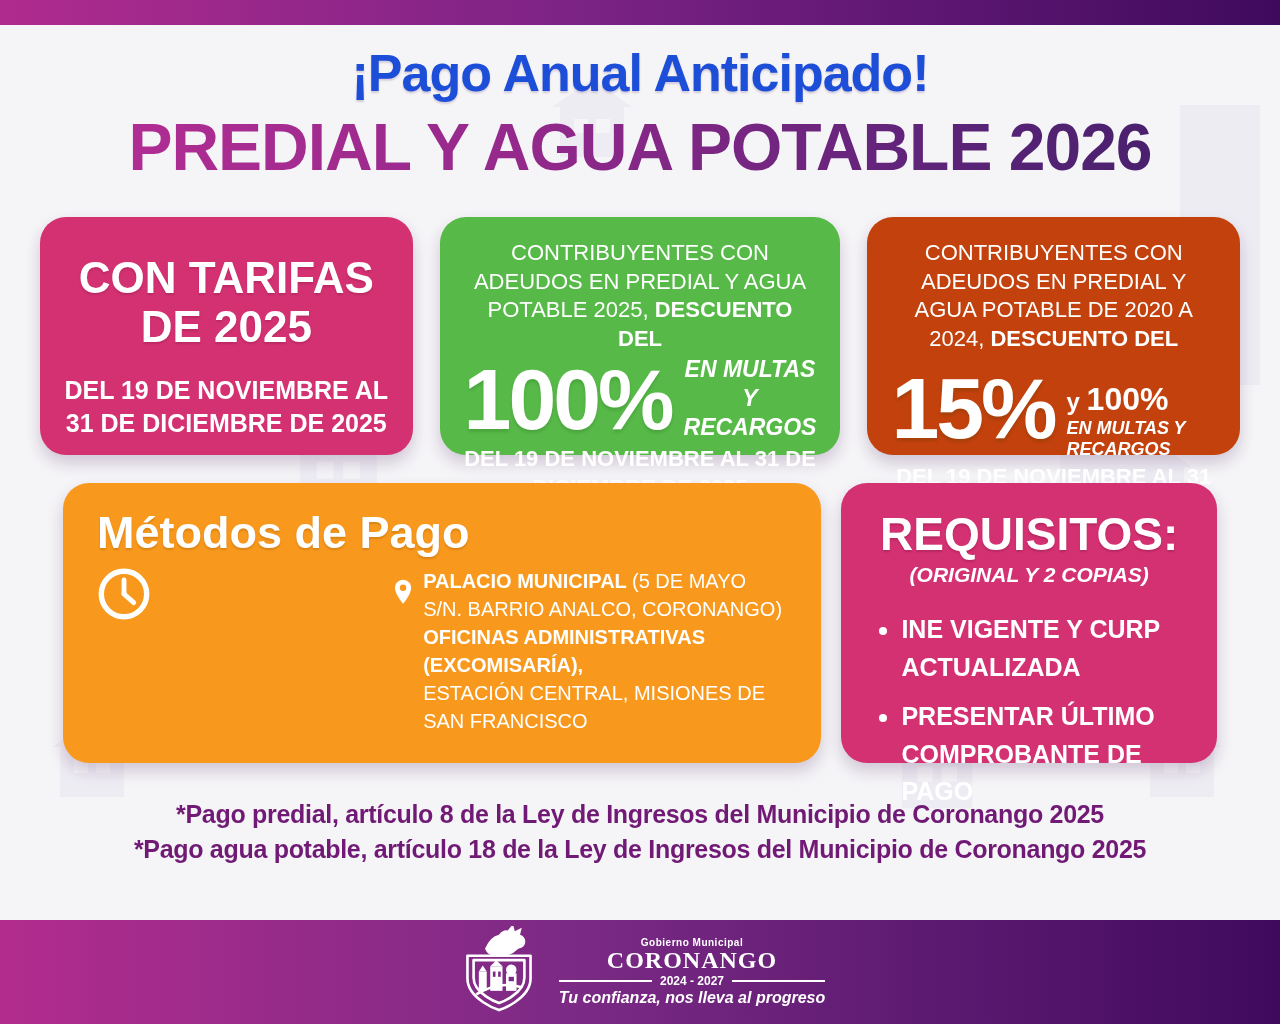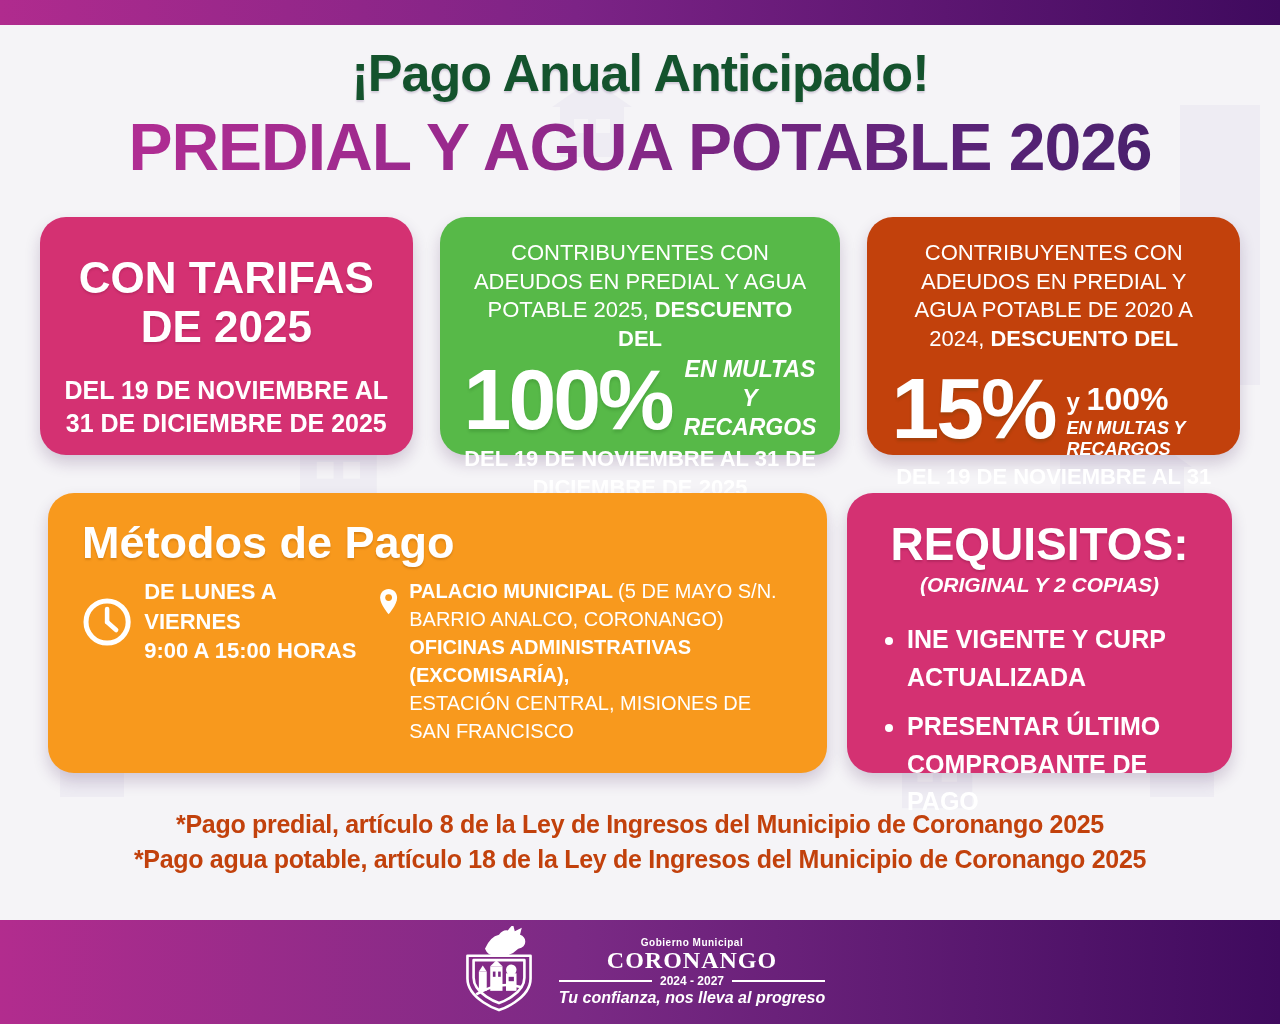--- a/index.html
+++ b/index.html
@@ -7,21 +7,21 @@
     font-family:"Liberation Sans", sans-serif; background:#f5f4f7; }
 
   .top-bar { height:25px; width:100%;
     background:linear-gradient(90deg,#b02b8e 0%,#7c2386 45%,#3f0a5e 100%); }
 
   .main { position:relative; height:895px; width:100%; background:#f5f4f7; }
   .watermark { position:absolute; inset:0; opacity:.75; }
   .content { position:relative; z-index:2; height:100%; }
 
   .title1 { text-align:center; padding-top:18px; font-size:52px; font-weight:800;
-    color:#14532d; letter-spacing:-1px; text-shadow:0 2px 2px rgba(60,20,90,.18); }
+    color:#1d4ed8; letter-spacing:-1px; text-shadow:0 2px 2px rgba(60,20,90,.18); }
   .title2 { text-align:center; margin-top:6px; font-size:66px; font-weight:800;
     letter-spacing:-1px;
     background:linear-gradient(90deg,#b92e95 0%,#95298c 40%,#5a2378 75%,#3f1f66 100%);
     -webkit-background-clip:text; background-clip:text; color:transparent; }
 
   .row1 { display:flex; gap:27px; padding:32px 40px 0; }
   .card { border-radius:26px; color:#fff;
     box-shadow:0 8px 16px rgba(60,20,80,.20); }
   .card-pink  { background:#d43172; }
   .card-green { background:#57b948; }
@@ -43,42 +43,42 @@
   .pct-big { font-size:86px; font-weight:800; letter-spacing:-3px; line-height:1;
     text-shadow:0 3px 3px rgba(0,60,0,.15); }
   .pct-note { font-style:italic; font-weight:800; font-size:23px; line-height:1.25;
     max-width:160px; text-align:center; }
   .pct-side { text-align:left;margin-top:26px; }
   .pct-side .y-line { font-size:24px; font-weight:700; }
   .pct-side .y-line b { font-size:32px; font-weight:800; }
   .pct-note-sm { font-style:italic; font-weight:800; font-size:18px; }
   .card-dates { font-size:22px; line-height:1.35; }
 
-  .row2 { display:flex; gap:20px; padding:0 48px; margin-top:38px; }
+  .row2 { display:flex; gap:20px; padding:0 63px; margin-top:28px; }
   .card-orange { width:790px; height:280px; padding:24px 34px; text-align:left; }
   .metodos-title { font-size:45px; font-weight:800; letter-spacing:0;
     text-shadow:0 2px 2px rgba(150,80,0,.3); }
   .metodos-lines { margin-top:12px; font-size:21px; font-weight:700; line-height:2.0; }
   .office-row { display:flex; align-items:flex-start; margin-top:8px; gap:16px; }
   .sched { display:flex; align-items:center; gap:12px; min-width:280px; }
   .sched-text { font-size:22px; font-weight:800; line-height:1.35; }
   .loc { display:flex; align-items:flex-start; gap:10px; }
   .loc-text { font-size:20px; line-height:1.4; max-width:455px; font-weight:400; }
   .loc-text b { font-weight:800; }
 
   .card-requisitos { width:390px; height:280px; background:#d43172;
     padding:24px 30px; text-align:center; }
   .req-title { font-size:46px; font-weight:800;
     text-shadow:0 2px 2px rgba(120,20,60,.3); }
   .req-sub { font-size:21px; font-weight:800; font-style:italic; margin-top:2px; }
   .req-list { margin-top:24px; text-align:left; padding-left:30px; }
   .req-list li { font-size:25px; font-weight:800; line-height:1.5;
     margin-bottom:12px; }
 
-  .footnotes { margin-top:34px; text-align:center; color:#c2410c;
+  .footnotes { margin-top:34px; text-align:center; color:#701a75;
     font-size:25px; font-weight:800; line-height:1.4; letter-spacing:-.3px; }
 
   .bottom-bar { height:104px; width:100%; display:flex; align-items:center;
     justify-content:center; gap:16px; color:#fff;
     background:linear-gradient(90deg,#b22c8e 0%,#7b2a85 45%,#3f0a5e 100%); }
   .crest { width:88px; height:92px; }
   .brand { display:flex; flex-direction:column; align-items:center; }
   .brand-gov { font-size:10px; font-weight:700; letter-spacing:.5px; }
   .brand-name { font-size:24px; font-weight:800; letter-spacing:1px; line-height:1.05;font-family:Liberation Serif, serif; }
   .brand-term { display:flex; align-items:center; gap:8px; font-size:12px;
@@ -165,24 +165,20 @@
 
       <div class="card card-orange">
         <div class="metodos-title">Métodos de Pago</div>
         <div class="office-row">
           <div class="sched">
             <svg class="clock" width="54" height="54" viewBox="0 0 100 100">
               <circle cx="50" cy="50" r="42" fill="none" stroke="#fff" stroke-width="10"></circle>
               <line x1="50" y1="50" x2="50" y2="24" stroke="#fff" stroke-width="9" stroke-linecap="round"></line>
               <line x1="50" y1="50" x2="68" y2="66" stroke="#fff" stroke-width="9" stroke-linecap="round"></line>
             </svg>
-            <div class="sched-text">
-              <div>DE LUNES A VIERNES</div>
-              <div>9:00 A 15:00 HORAS</div>
-            </div>
           </div>
           <div class="loc">
             <svg width="38" height="50" viewBox="0 0 100 130">
               <path fill="#fff" d="M50,4 C27,4 10,22 10,45 c0,32 40,78 40,78 s40,-46 40,-78 C90,22 73,4 50,4 z"></path>
               <circle cx="50" cy="44" r="16" fill="#f8991d"></circle>
             </svg>
             <div class="loc-text">
               <b>PALACIO MUNICIPAL </b><span>(5 DE MAYO S/N. BARRIO ANALCO, CORONANGO)</span><br>
               <b>OFICINAS ADMINISTRATIVAS (EXCOMISARÍA),</b><br>
               <span>ESTACIÓN CENTRAL, MISIONES DE SAN FRANCISCO</span>

